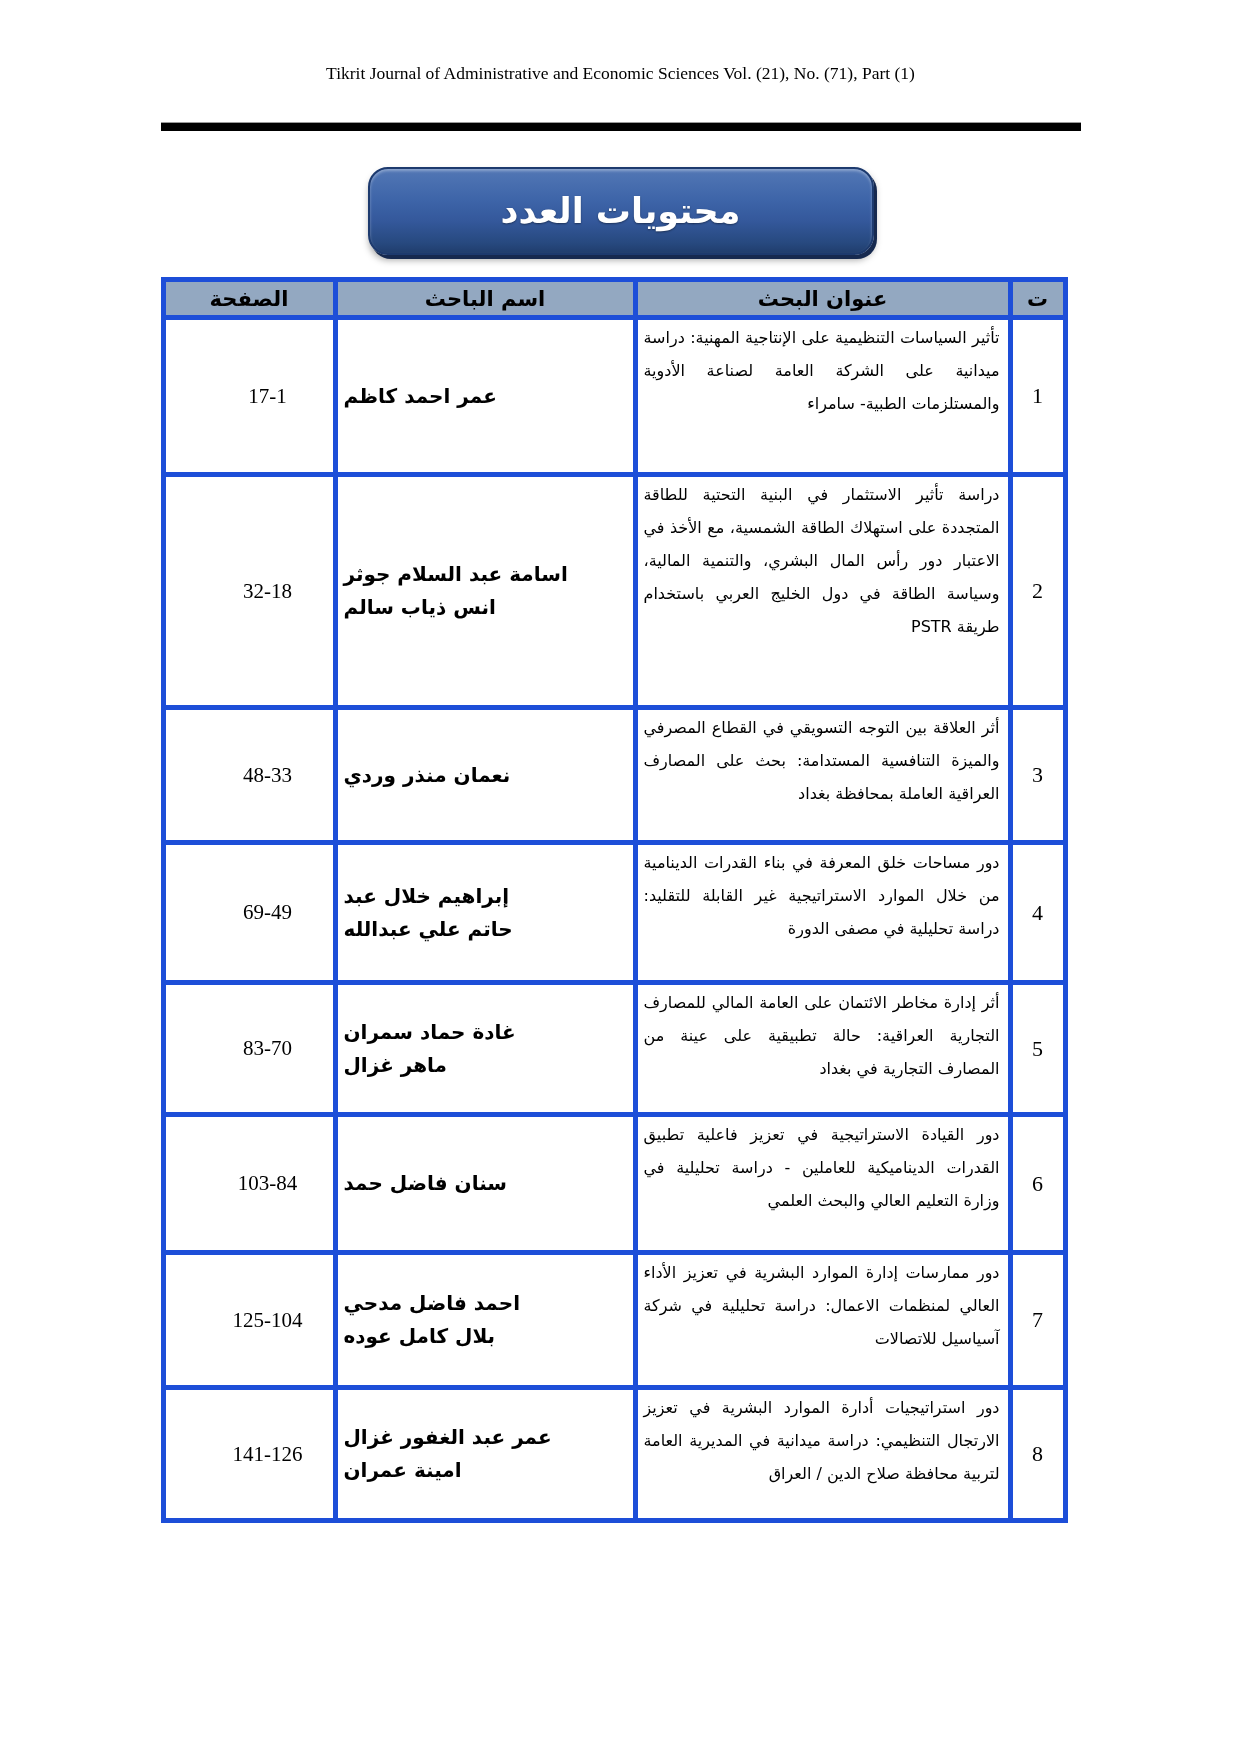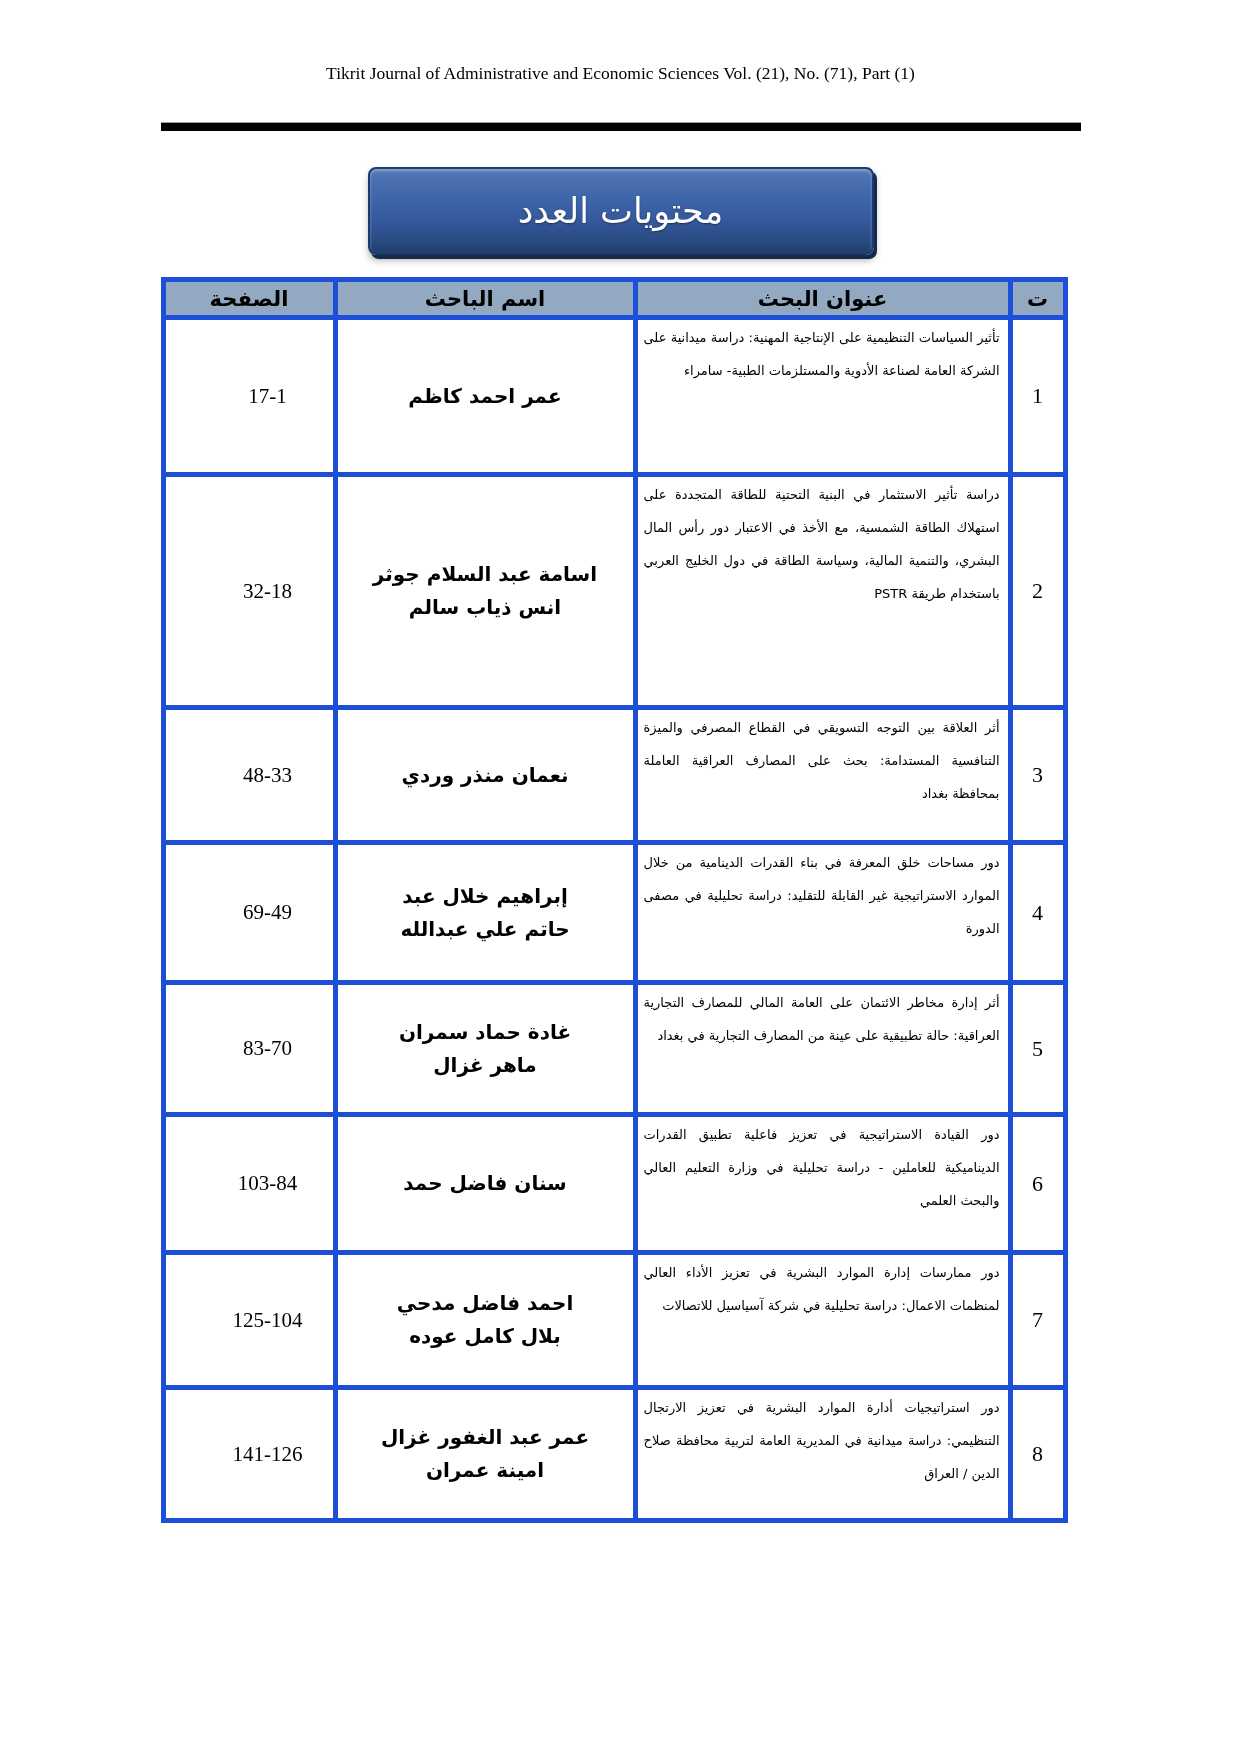--- a/index.html
+++ b/index.html
@@ -14,25 +14,25 @@
     direction:ltr; text-align:center; color:#000;
     font-family:"Liberation Serif", serif;
     font-size:17.5px; line-height:22px; white-space:nowrap;
   }
 
   .black-bar { height:8px; background:#000; margin-top:38px; border-top:1px solid #9a9a9a; }
 
   .banner-wrap { margin-top:36px; text-align:center; }
   .banner {
     direction:rtl; display:block; width:506px; height:88px; margin:0 auto;
-    border-radius:8px; border:2px solid #1d3a6e; box-sizing:border-box;
+    border-radius:20px; border:2px solid #1d3a6e; box-sizing:border-box;
     background:linear-gradient(180deg,#5277b5 0%, #3d64a8 38%, #34589b 62%, #27497f 88%, #203d6d 100%);
     box-shadow:3px 4px 0 #16294f, 1px 5px 7px rgba(0,0,0,0.35),
                inset 0 2px 3px rgba(255,255,255,0.35);
-    color:#ffffff; font-weight:normal; font-size:35px; line-height:84px;
+    color:#ffffff; font-weight:bold; font-size:35px; line-height:84px;
     text-shadow:0 1px 2px rgba(0,0,0,0.4);
   }
 
   table.toc {
     direction:rtl; border-collapse:collapse; table-layout:fixed;
     width:902px; margin:22px 0 0 0; background:#fff;
   }
   table.toc th, table.toc td {
     border:5px solid #1d4ed8; box-sizing:border-box; color:#000; overflow:hidden;
   }
@@ -42,26 +42,26 @@
   tr.head-row th {
     font-family:"DejaVu Sans", sans-serif; font-weight:bold;
     font-size:21px; text-align:center; vertical-align:middle; padding:0 4px;
   }
 
   td.c-index {
     font-family:"Liberation Serif", serif; font-size:22px;
     text-align:center; vertical-align:middle;
   }
   td.c-title {
-    font-size:13px; line-height:33px; text-align:justify; text-justify:inter-word;
+    font-size:16px; line-height:33px; text-align:justify; text-justify:inter-word;
     vertical-align:top; padding:1px 8px 1px 6px; direction:rtl;
   }
   td.c-res {
     font-weight:bold; font-size:20px; line-height:33px;
-    text-align:center; vertical-align:middle; white-space:pre-line; padding:10px 6px;
+    text-align:left; vertical-align:middle; white-space:pre-line; padding:10px 6px;
   }
   td.c-pages {
     direction:ltr; font-family:"Liberation Serif", serif; font-size:21px;
     text-align:center; vertical-align:middle;padding-left:38px;
   }
 </style>
 </head>
 <body>
 
 <div class="page">

